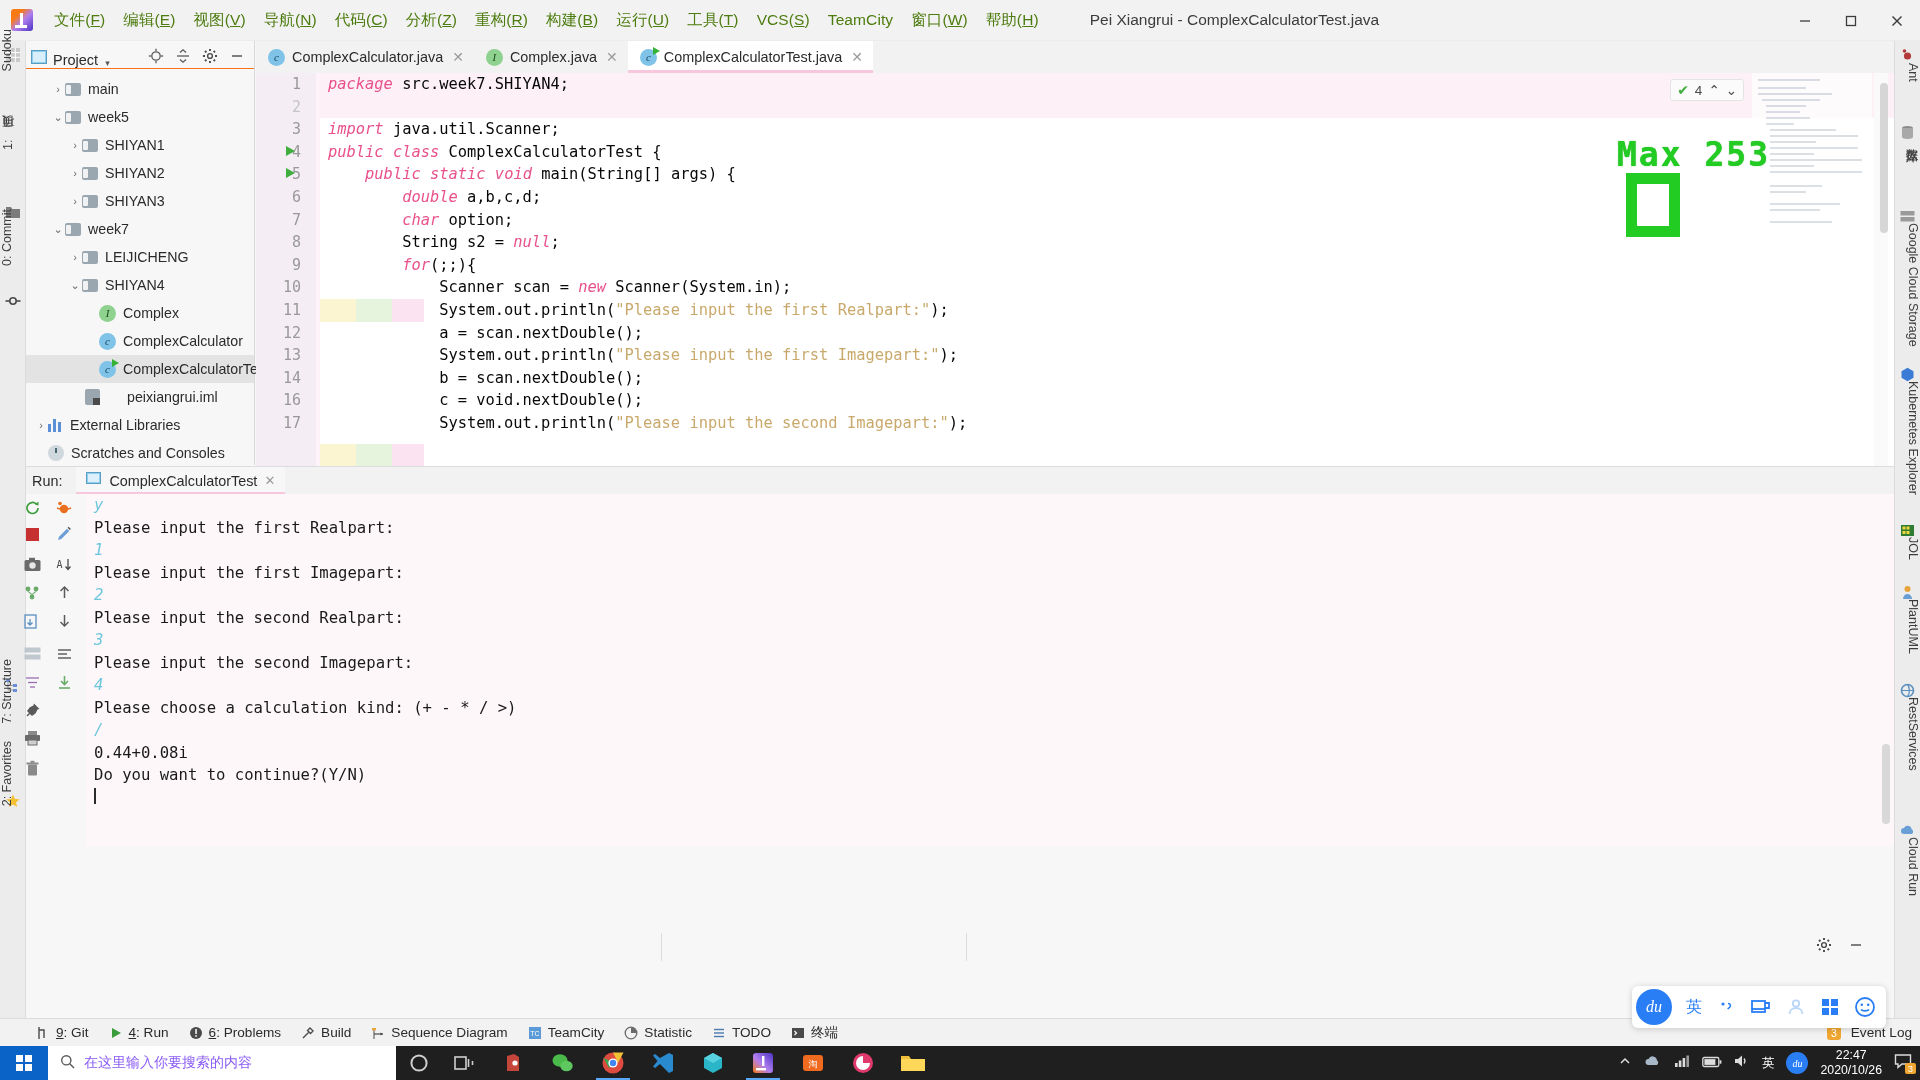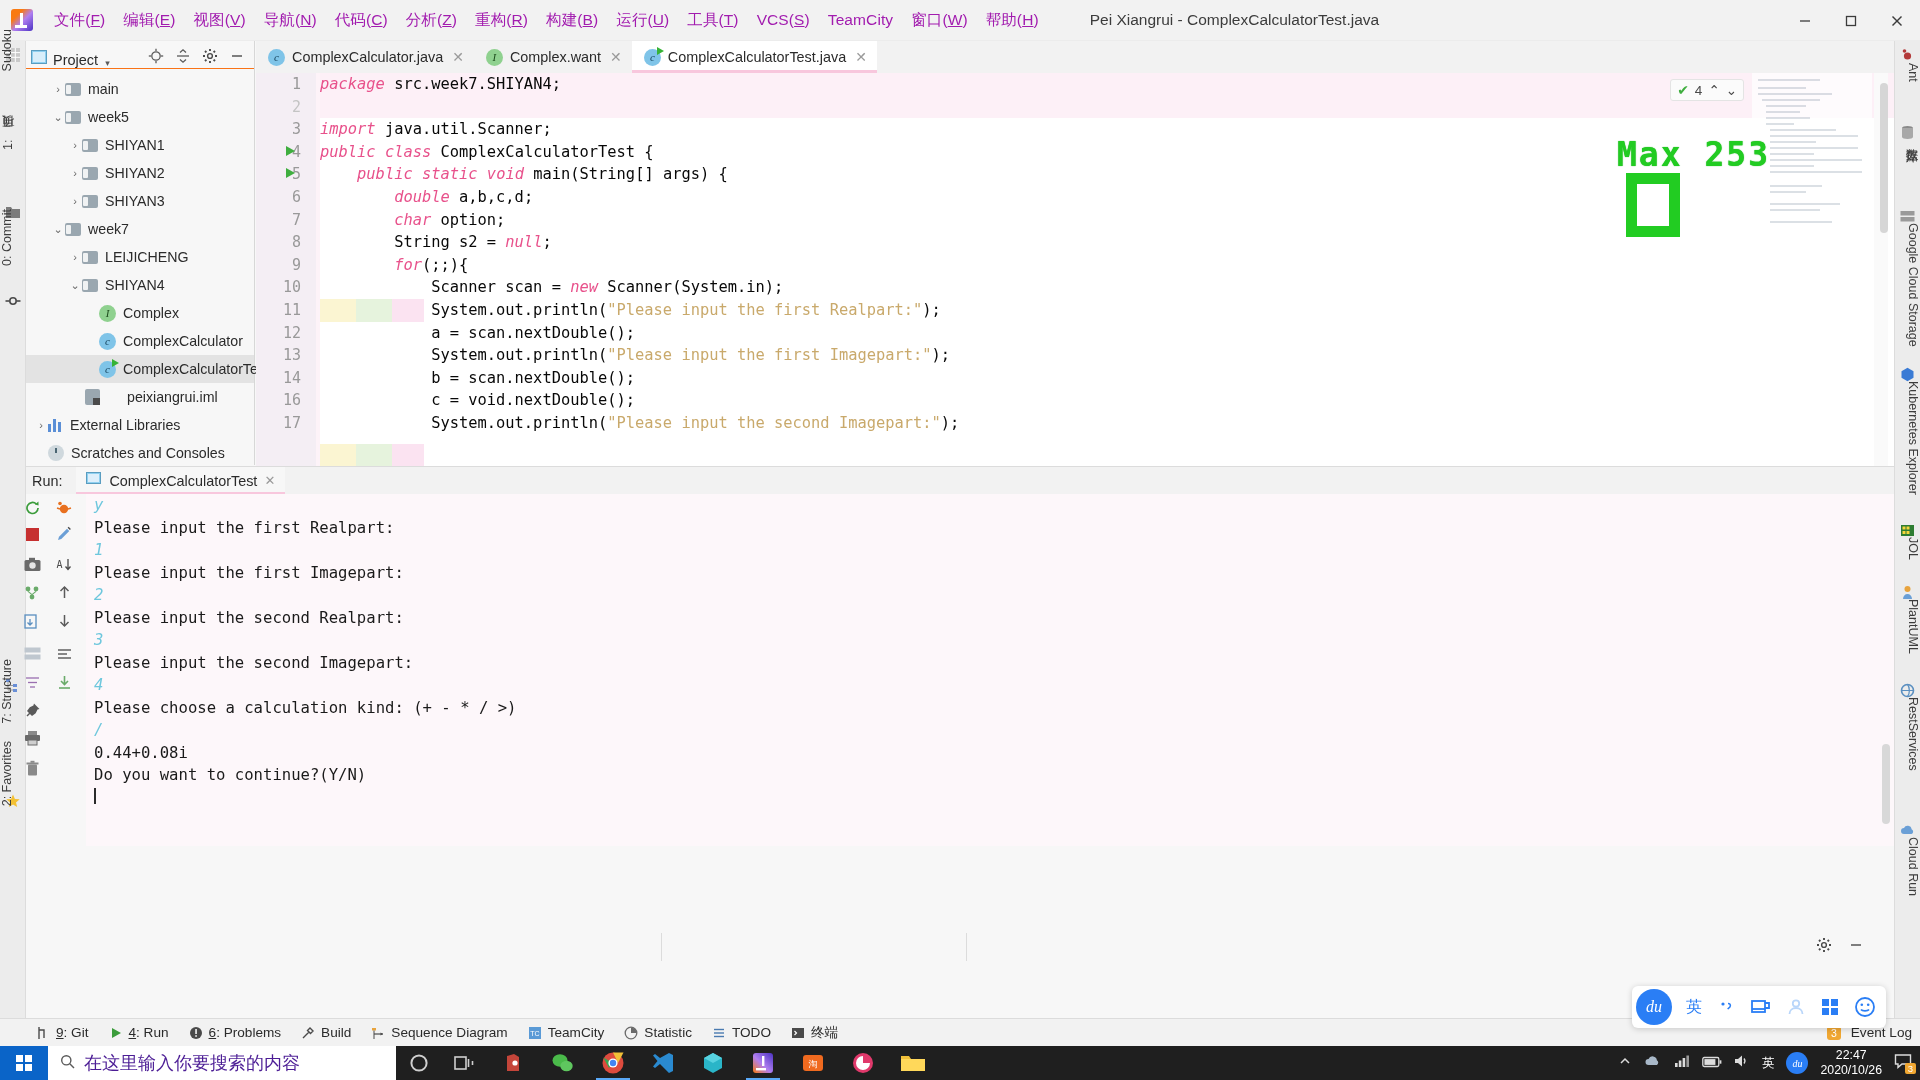--- a/index.html
+++ b/index.html
@@ -25,21 +25,21 @@
   }
   .ij-logo::after {
     content: ""; position: absolute; left: 4px; bottom: 3px; width: 12px; height: 3px;
     background: #fff;
   }
   .ij-logo::before {
     content: ""; position: absolute; left: 9px; top: 4px; width: 3px; height: 12px;
     background: #fff;
   }
   .menu-item {
-    font-size: 15.5px; color: #a21caf; padding: 3px 9px; white-space: nowrap;
+    font-size: 15.5px; color: #4d7c0f; padding: 3px 9px; white-space: nowrap;
     letter-spacing: 0.1px;
   }
   .menu-item .mn { text-decoration: underline; }
   .win-title {
     font-size: 15.5px; color: #3c3c3c; margin-left: 42px; white-space: nowrap;
   }
   .win-controls {
     position: absolute; right: 0; top: 0; height: 41px; display: flex; align-items: center;
   }
   .win-btn { width: 46px; height: 41px; display:flex; align-items:center; justify-content:center;
@@ -136,21 +136,21 @@
   }
   .code-area { position: absolute; left: 0; top: 0; right: 0; height: 393px; }
   .cl { position: relative; height: 22.6px; font-family: "DejaVu Sans Mono", monospace; font-size: 15.4px; }
   .ln {
     position: absolute; left: 0; width: 45px; text-align: right;
     color: #999; font-family:"DejaVu Sans Mono", monospace; font-size: 15px; line-height: 22.6px;
   }
   .ln.dim { color:#c4c4c4; }
   .gut-run { position:absolute; left:30px; top:5px; width:0;height:0;
     border-left: 9px solid #3fae3f; border-top:5.5px solid transparent; border-bottom:5.5px solid transparent; }
-  .ctext { position:absolute; left: 64px; line-height: 22.6px; white-space: pre; color: #080808; }
+  .ctext { position:absolute; left: 72px; line-height: 22.6px; white-space: pre; color: #080808; }
   .kw { color: #e8518b; font-style: italic; }
   .str { color: #c9a96b; }
   .mark-y { position:absolute; width:36px; height:22.6px; background:#fbf5d2; }
   .mark-g { position:absolute; width:36px; height:22.6px; background:#e6f3dd; }
   .mark-p { position:absolute; width:32px; height:22.6px; background:#fbe3f1; }
   .line-hl-pink { position:absolute; left:64px; right:0; height:22.6px; background:#fdf0f7; }
 
   
   .insp {
     position:absolute; right: 150px; top: 6px; display:flex; align-items:center; gap:6px;
@@ -255,21 +255,21 @@
     display:flex; align-items:center;
   }
   .start {
     width: 48px; height: 34px; background:#0a64c8; display:flex; align-items:center; justify-content:center;
   }
   .start-sq { width:16px;height:16px;display:grid;grid-template-columns:1fr 1fr;grid-template-rows:1fr 1fr;gap:2px; }
   .start-sq i { background:#fff; display:block; }
   .search-box {
     width: 348px; height: 34px; background:#fff; display:flex; align-items:center; gap: 9px; padding-left: 12px;
   }
-  .search-box span { font-size: 18px; color:#4c1d95; }
+  .search-box span { font-size: 14px; color:#8b5cf6; }
   .tb-ic { width: 46px; height: 34px; display:flex; align-items:center; justify-content:center; }
   .tb-app { width: 50px; height: 34px; display:flex; align-items:center; justify-content:center; position:relative; }
   .tb-app.active::after { content:""; position:absolute; bottom:0; left:8px; right:8px; height:2px; background:#5aa9f8; }
   .tb-right { margin-left:auto; display:flex; align-items:center; gap:12px; padding-right: 8px; color:#fff; }
   .clock { font-size: 12.3px; color:#fff; text-align:center; line-height: 15px; }
   .tray-badge { background:#f0a732; color:#fff; border-radius:2px; font-size:9.5px; padding:0 3px; }
 </style>
 </head>
 <body>
 
@@ -490,21 +490,21 @@
   </div>
 
   <div class="tabbar" id="tabbar">
       <div class="etab">
         <span class="cls-ic c" style="margin-right: 0px;">c</span>
         <span>ComplexCalculator.java</span>
         <span class="x">✕</span>
       </div>
       <div class="etab">
         <span class="cls-ic i" style="margin-right: 0px;">I</span>
-        <span>Complex.want</span>
+        <span>Complex.java</span>
         <span class="x">✕</span>
       </div>
       <div class="etab active">
         <span class="cls-ic c run" style="margin-right: 0px;">c</span>
         <span>ComplexCalculatorTest.java</span>
         <span class="x">✕</span>
       </div>
     </div>
 
   <div class="editor">

